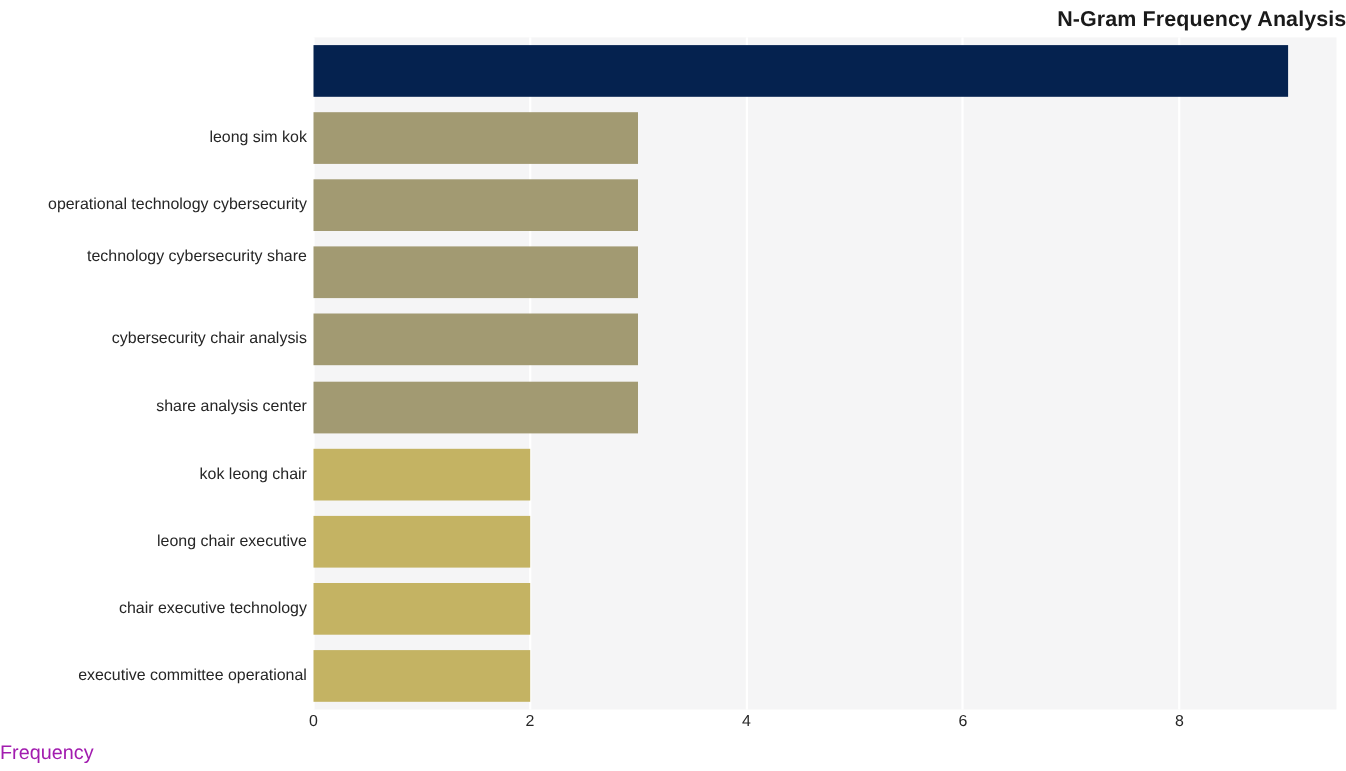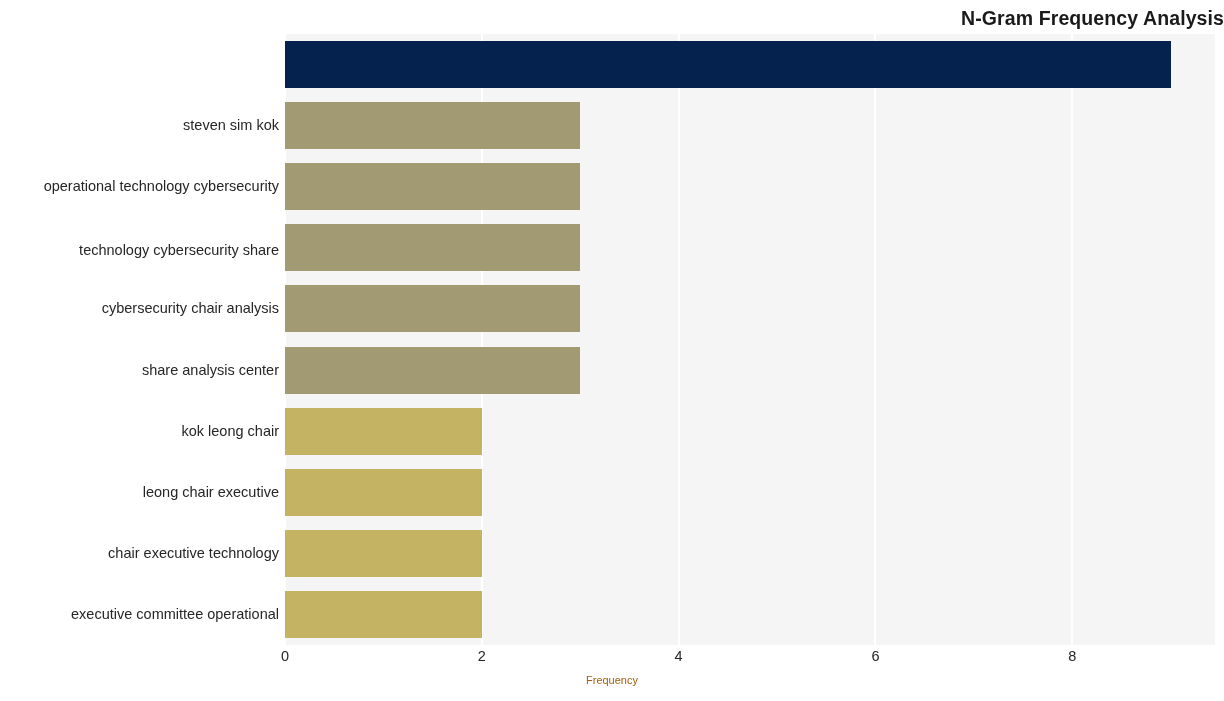--- a/index.html
+++ b/index.html
@@ -95,23 +95,22 @@
     font-size: 14.5px;
     color: #262626;
     transform: translateX(-50%);
     white-space: nowrap;
   }
   #x-axis-title {
     position: absolute;
     left: 0;
     top: 674px;
     width: 1224px;
-    text-align: center;
-    font-size: 11px;
-    color: #a16207;
+    font-size: 18px;
+    color: #a21caf;
   }
 </style>
 </head>
 <body>
 
 <div id="figure" style="background: rgb(255, 255, 255);">
 
   <div id="chart-title">N-Gram Frequency Analysis</div>
 
   <div id="plot-area" style="background: rgb(245, 245, 246);">
@@ -130,23 +129,23 @@
         <div class="bar" title="cybersecurity share analysis: 3" style="width: 295.238px; top: 251.45px; background: rgb(162, 154, 114);"></div>
         <div class="bar" title="share analysis center: 3" style="width: 295.238px; top: 312.55px; background: rgb(162, 154, 114);"></div>
         <div class="bar" title="kok leong chair: 2" style="width: 196.825px; top: 373.65px; background: rgb(196, 179, 99);"></div>
         <div class="bar" title="leong chair executive: 2" style="width: 196.825px; top: 434.75px; background: rgb(196, 179, 99);"></div>
         <div class="bar" title="chair executive committee: 2" style="width: 196.825px; top: 495.85px; background: rgb(196, 179, 99);"></div>
         <div class="bar" title="executive committee operational: 2" style="width: 196.825px; top: 556.95px; background: rgb(196, 179, 99);"></div>
       </div>
   </div>
 
   <div id="y-axis-labels">
-      <div class="y-tick-label" style="top: 68.15px;">steven sim kok</div>
+      <div class="y-tick-label" style="top: 68.15px;">leong sim kok</div>
       <div class="y-tick-label" style="top: 129.25px;">operational technology cybersecurity</div>
-      <div class="y-tick-label" style="top: 193px; text-align: right;">technology cybersecurity share</div>
+      <div class="y-tick-label" style="top: 176px; text-align: right;">technology cybersecurity share</div>
       <div class="y-tick-label" style="top: 251.45px;">cybersecurity chair analysis</div>
       <div class="y-tick-label" style="top: 373.65px;">kok leong chair</div>
       <div class="y-tick-label" style="top: 312.55px;">share analysis center</div>
       <div class="y-tick-label" style="top: 434.75px;">leong chair executive</div>
       <div class="y-tick-label" style="top: 495.85px;">chair executive technology</div>
       <div class="y-tick-label" style="top: 556.95px; text-align: center;">executive committee operational</div>
     </div>
 
   <div id="x-axis-labels">
       <div class="x-tick-label" style="left: 0px;">0</div>

